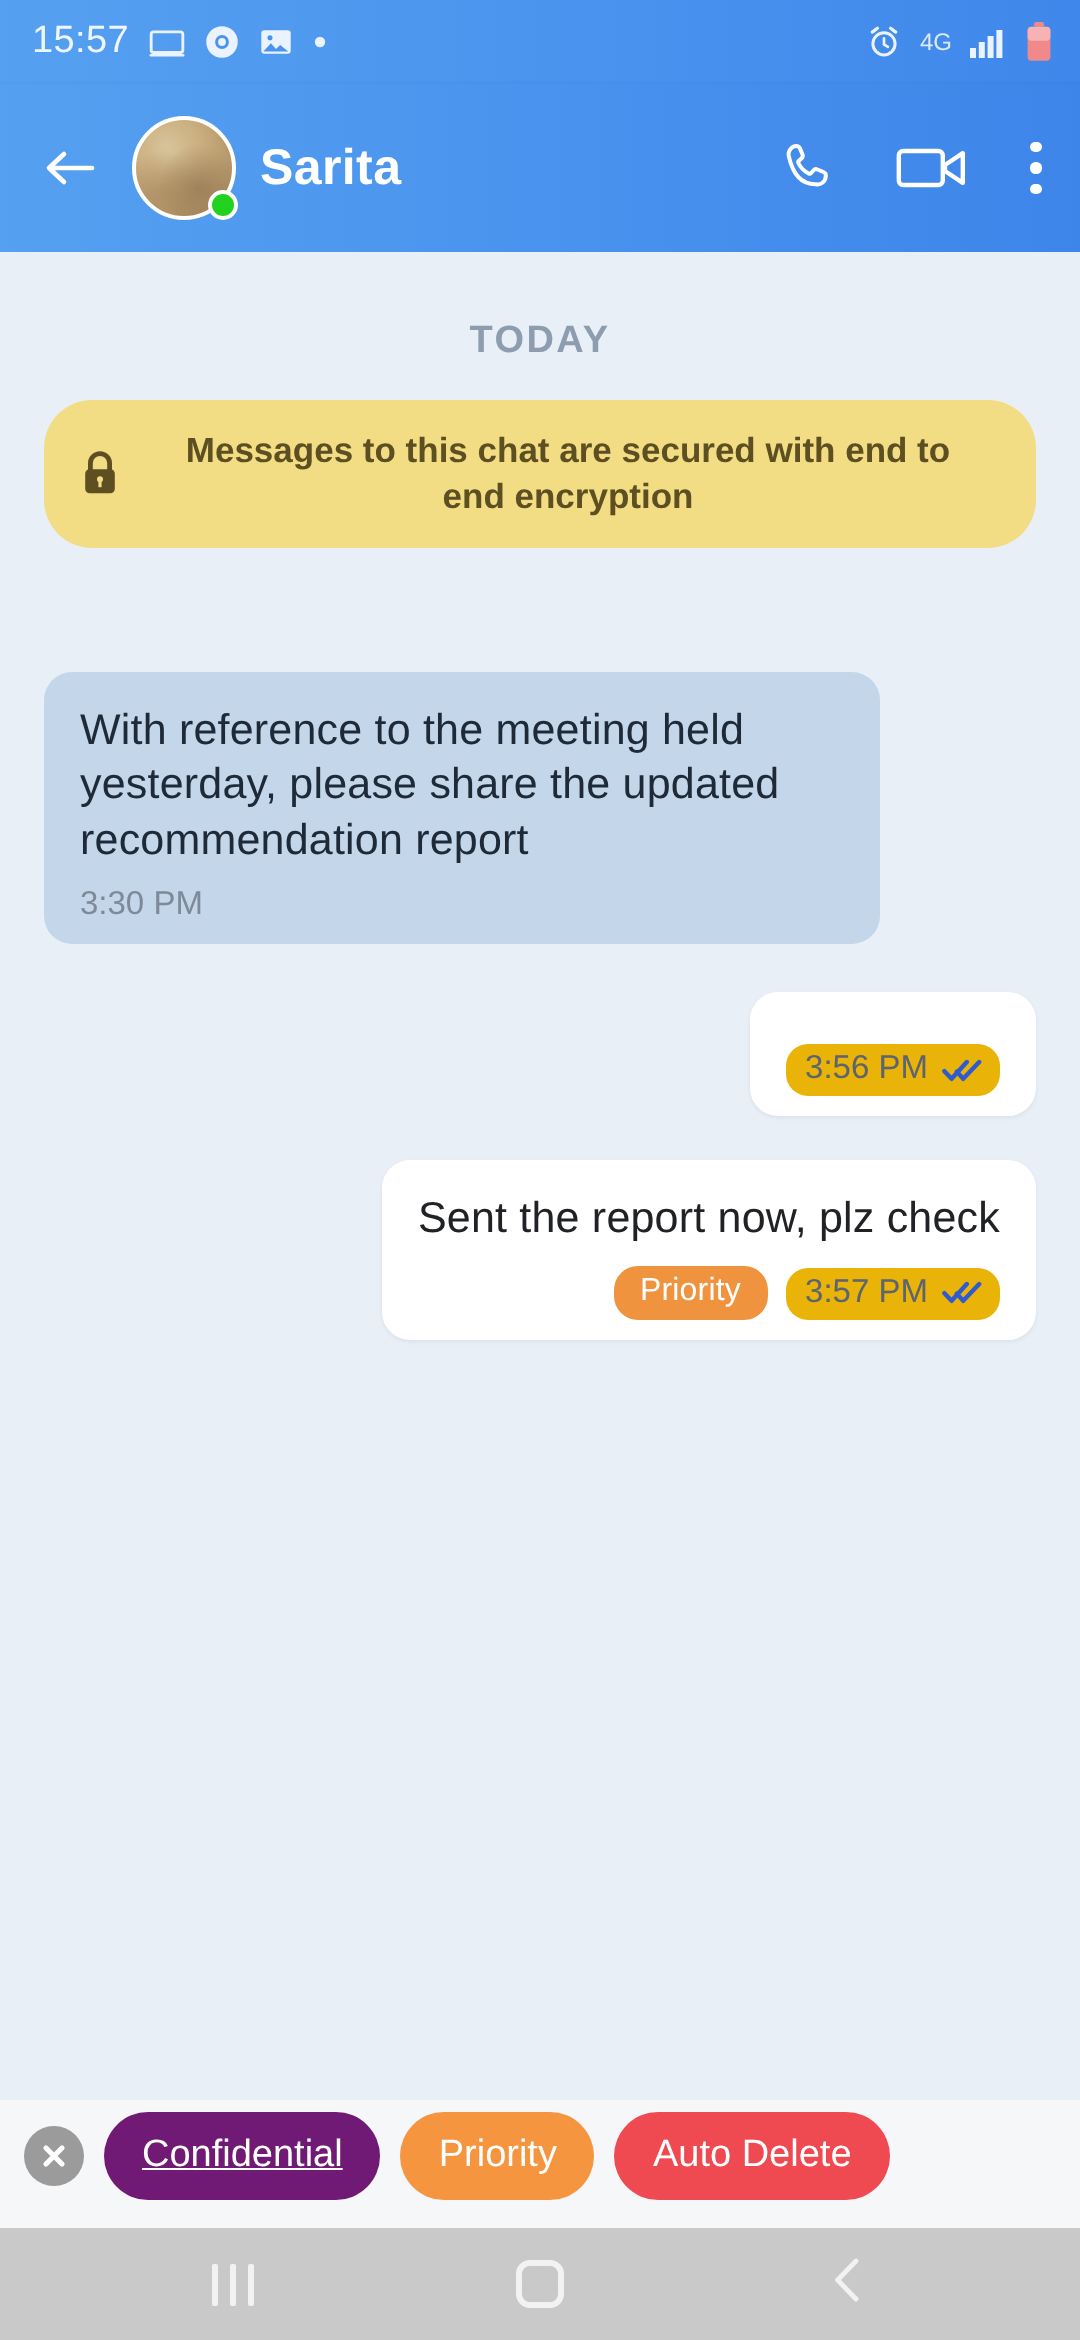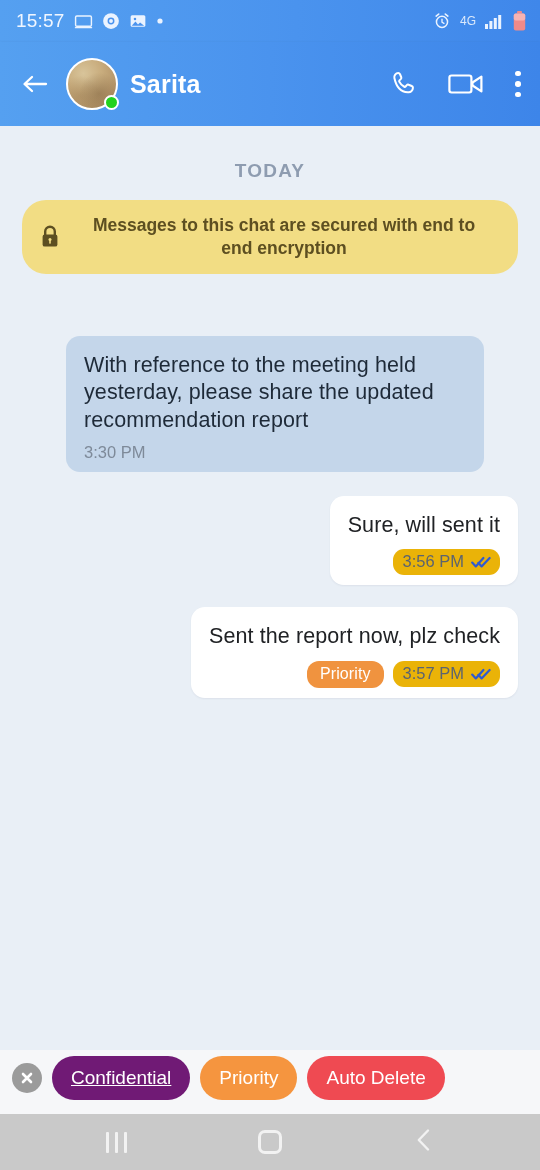--- a/index.html
+++ b/index.html
@@ -68,21 +68,21 @@
     margin:0 0 0 0;
     padding:14px 18px 14px 16px;
     display:flex; align-items:center; gap:14px;
   }
   .encrypt-text { flex:1; text-align:center; color:#5d4f21; font-size:17.5px; line-height:1.32; font-weight:bold; padding-right:8px; }
 
   
   .msg-row { display:flex; margin-top:0; }
   .msg-row.in  { justify-content:flex-start; }
   .msg-row.out { justify-content:flex-end; }
-  .bubble { max-width:420px; border-radius:14px; position:relative;margin-left:44px; }
+  .bubble { max-width:420px; border-radius:14px; position:relative; }
   .bubble.in {
     background:#c4d6ea; color:#1e2a38;
     padding:16px 18px 10px 18px; border-radius:14px;
   }
   .bubble.out {
     background:#ffffff; color:#202225;
     padding:16px 18px 10px 18px;
     border-radius:14px;
     box-shadow:0 1px 2px rgba(40,60,90,.07);
   }
@@ -256,21 +256,20 @@
 
     <div class="msg-row in" style="margin-top:62px;">
       <div class="bubble in" style="max-width:418px;">
         <div class="bubble-text">With reference to the meeting held yesterday, please share the updated recommendation report</div>
         <div class="meta-in">3:30 PM</div>
       </div>
     </div>
 
     <div class="msg-row out" style="margin-top:24px;">
       <div class="bubble out">
-        <div class="bubble-text">Sure, will sent it</div>
         <div class="meta-out">
           <div class="time-pill">
             <span class="time-txt">3:56 PM</span>
             <span class="ico">
               <svg width="20" height="14" viewBox="0 0 20 14">
                   <path d="M1.2 7.6l3.6 3.8L12.4 3" fill="none" stroke="#2f5ad0" stroke-width="2.2" stroke-linecap="round" stroke-linejoin="round"></path>
                   <path d="M7.4 7.8l3.2 3.6L18.6 3" fill="none" stroke="#2f5ad0" stroke-width="2.2" stroke-linecap="round" stroke-linejoin="round"></path>
                 </svg>
             </span>
           </div>

